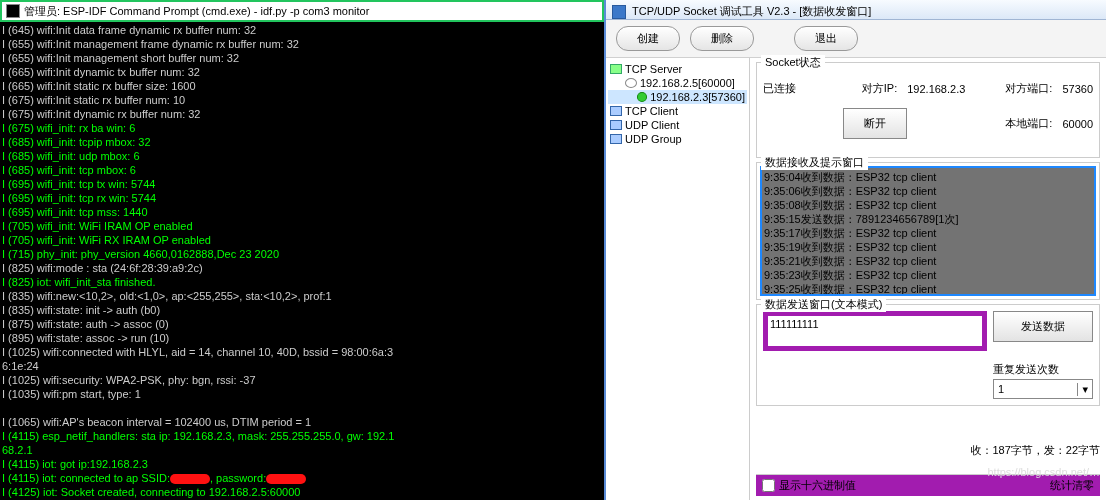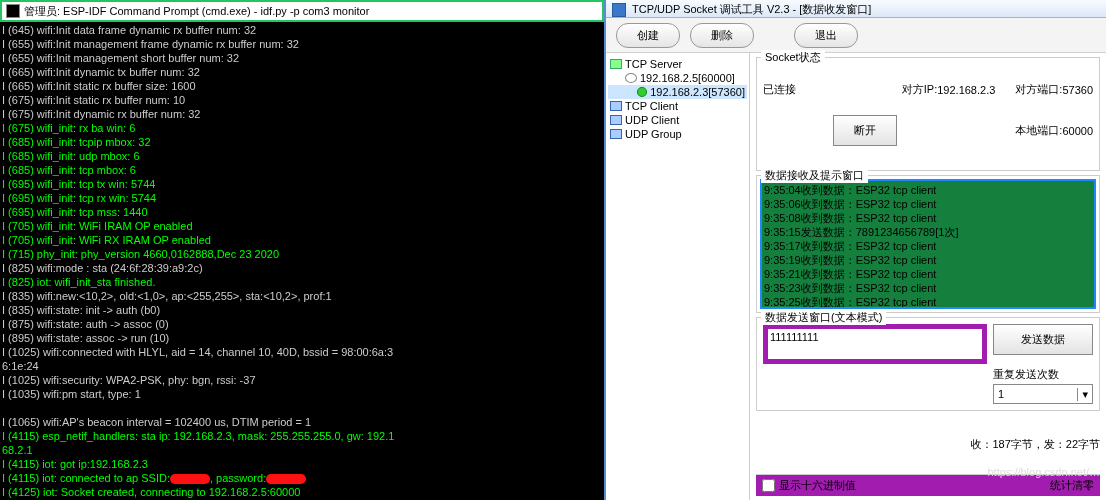--- a/index.html
+++ b/index.html
@@ -22,24 +22,24 @@
 .tree-item.sel{background:#cde6ff}
 .tree-ind{display:inline-block;width:12px}
 .tico{width:12px;height:10px;display:inline-block;border:1px solid #3a6}
 .tico.srv{background:#8f8}
 .tico.cl{background:#acf;border-color:#36a}
 .tico.node{background:#fff;border:1px solid #888;border-radius:50%}
 .tico.green{background:#3c3;border-color:#181;border-radius:50%}
 .rpanels{flex:1;display:flex;flex-direction:column;padding:4px 6px;gap:4px}
 .fs{border:1px solid #ccc;padding:6px 6px 6px 6px;position:relative}
 .fs .lg{position:absolute;top:-8px;left:4px;background:#fff;padding:0 4px}
-.row{display:flex;align-items:center;margin:18px 0}
+.row{display:flex;align-items:center;gap:10px;margin:12px 0}
 .lab{min-width:50px}
 .gbtn{border:1px solid #888;background:linear-gradient(#fff,#e3e3e3);padding:7px 20px;cursor:pointer}
-.recvbox{border:2px solid #1e88ff;height:130px;padding:2px;overflow:hidden;font-size:11px;line-height:14px;background:#15803d}
+.recvbox{border:2px solid #1e88ff;height:130px;padding:2px;overflow:hidden;font-size:11px;line-height:14px;background:#737373}
 .sendrow{display:flex;gap:6px;align-items:flex-start}
 .sendta{flex:1;height:40px;border:5px solid #a21caf;padding:2px;resize:none}
 .repeat{display:flex;flex-direction:column;gap:2px;width:100px}
 .combo{border:1px solid #888;height:20px;display:flex;align-items:center;justify-content:space-between;padding:0 4px;background:#fff}
 .combo .arrow{border-left:1px solid #888;padding-left:4px}
 .chkrow{display:flex;align-items:center;gap:4px}
 .status{border-top:1px solid #ccc;padding:3px 6px;display:flex;justify-content:space-between;font-size:11px;background:#a21caf}
 .watermark{position:absolute;right:6px;bottom:22px;color:#ddd;font-size:11px}
 </style>
 </head>
@@ -162,21 +162,21 @@
 
       <div class="fs" style="padding:3px">
         <span class="lg">数据接收及提示窗口</span>
         <div class="recvbox" id="recvbox">9:35:04收到数据：ESP32 tcp client<br>9:35:06收到数据：ESP32 tcp client<br>9:35:08收到数据：ESP32 tcp client<br>9:35:15发送数据：7891234656789[1次]<br>9:35:17收到数据：ESP32 tcp client<br>9:35:19收到数据：ESP32 tcp client<br>9:35:21收到数据：ESP32 tcp client<br>9:35:23收到数据：ESP32 tcp client<br>9:35:25收到数据：ESP32 tcp client</div>
       </div>
 
       <div class="fs">
         <span class="lg">数据发送窗口(文本模式)</span>
         <div class="sendrow">
           <textarea class="sendta" style="">111111111</textarea>
-          <div style="display:flex;flex-direction:column;gap:12px">
+          <div style="display:flex;flex-direction:column;gap:20px">
             <button class="gbtn">发送数据</button>
             <div class="repeat">
               <span>重复发送次数</span>
               <div class="combo">
                 <span>1</span>
                 <span class="arrow">▾</span>
               </div>
             </div>
           </div>
         </div>

